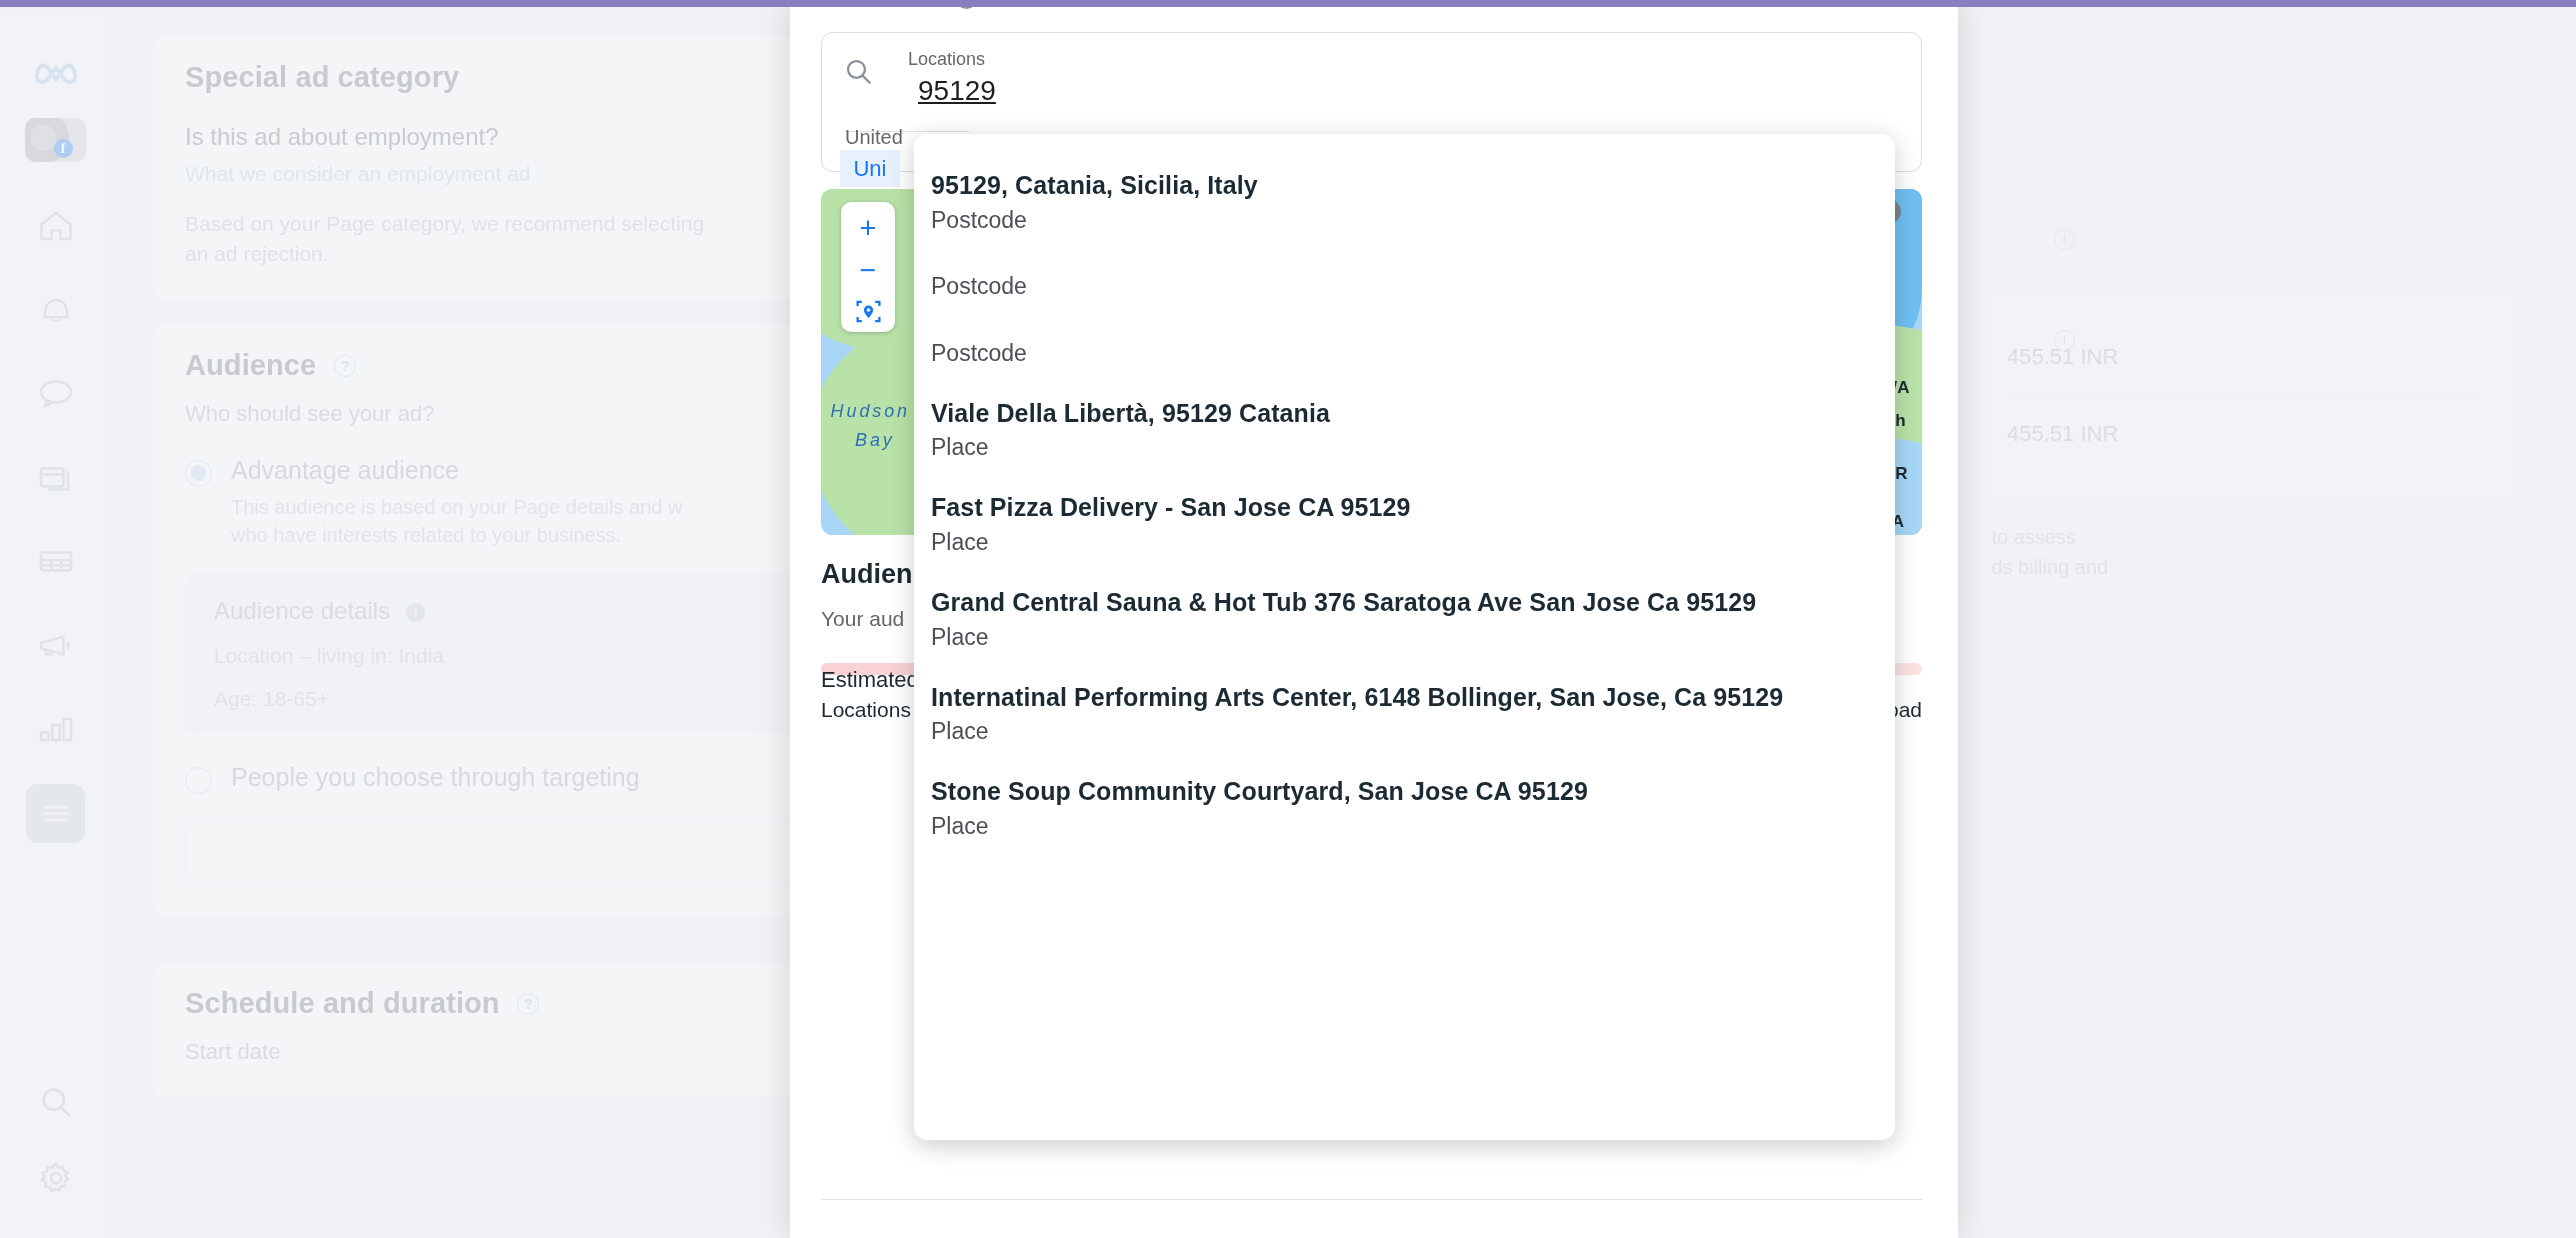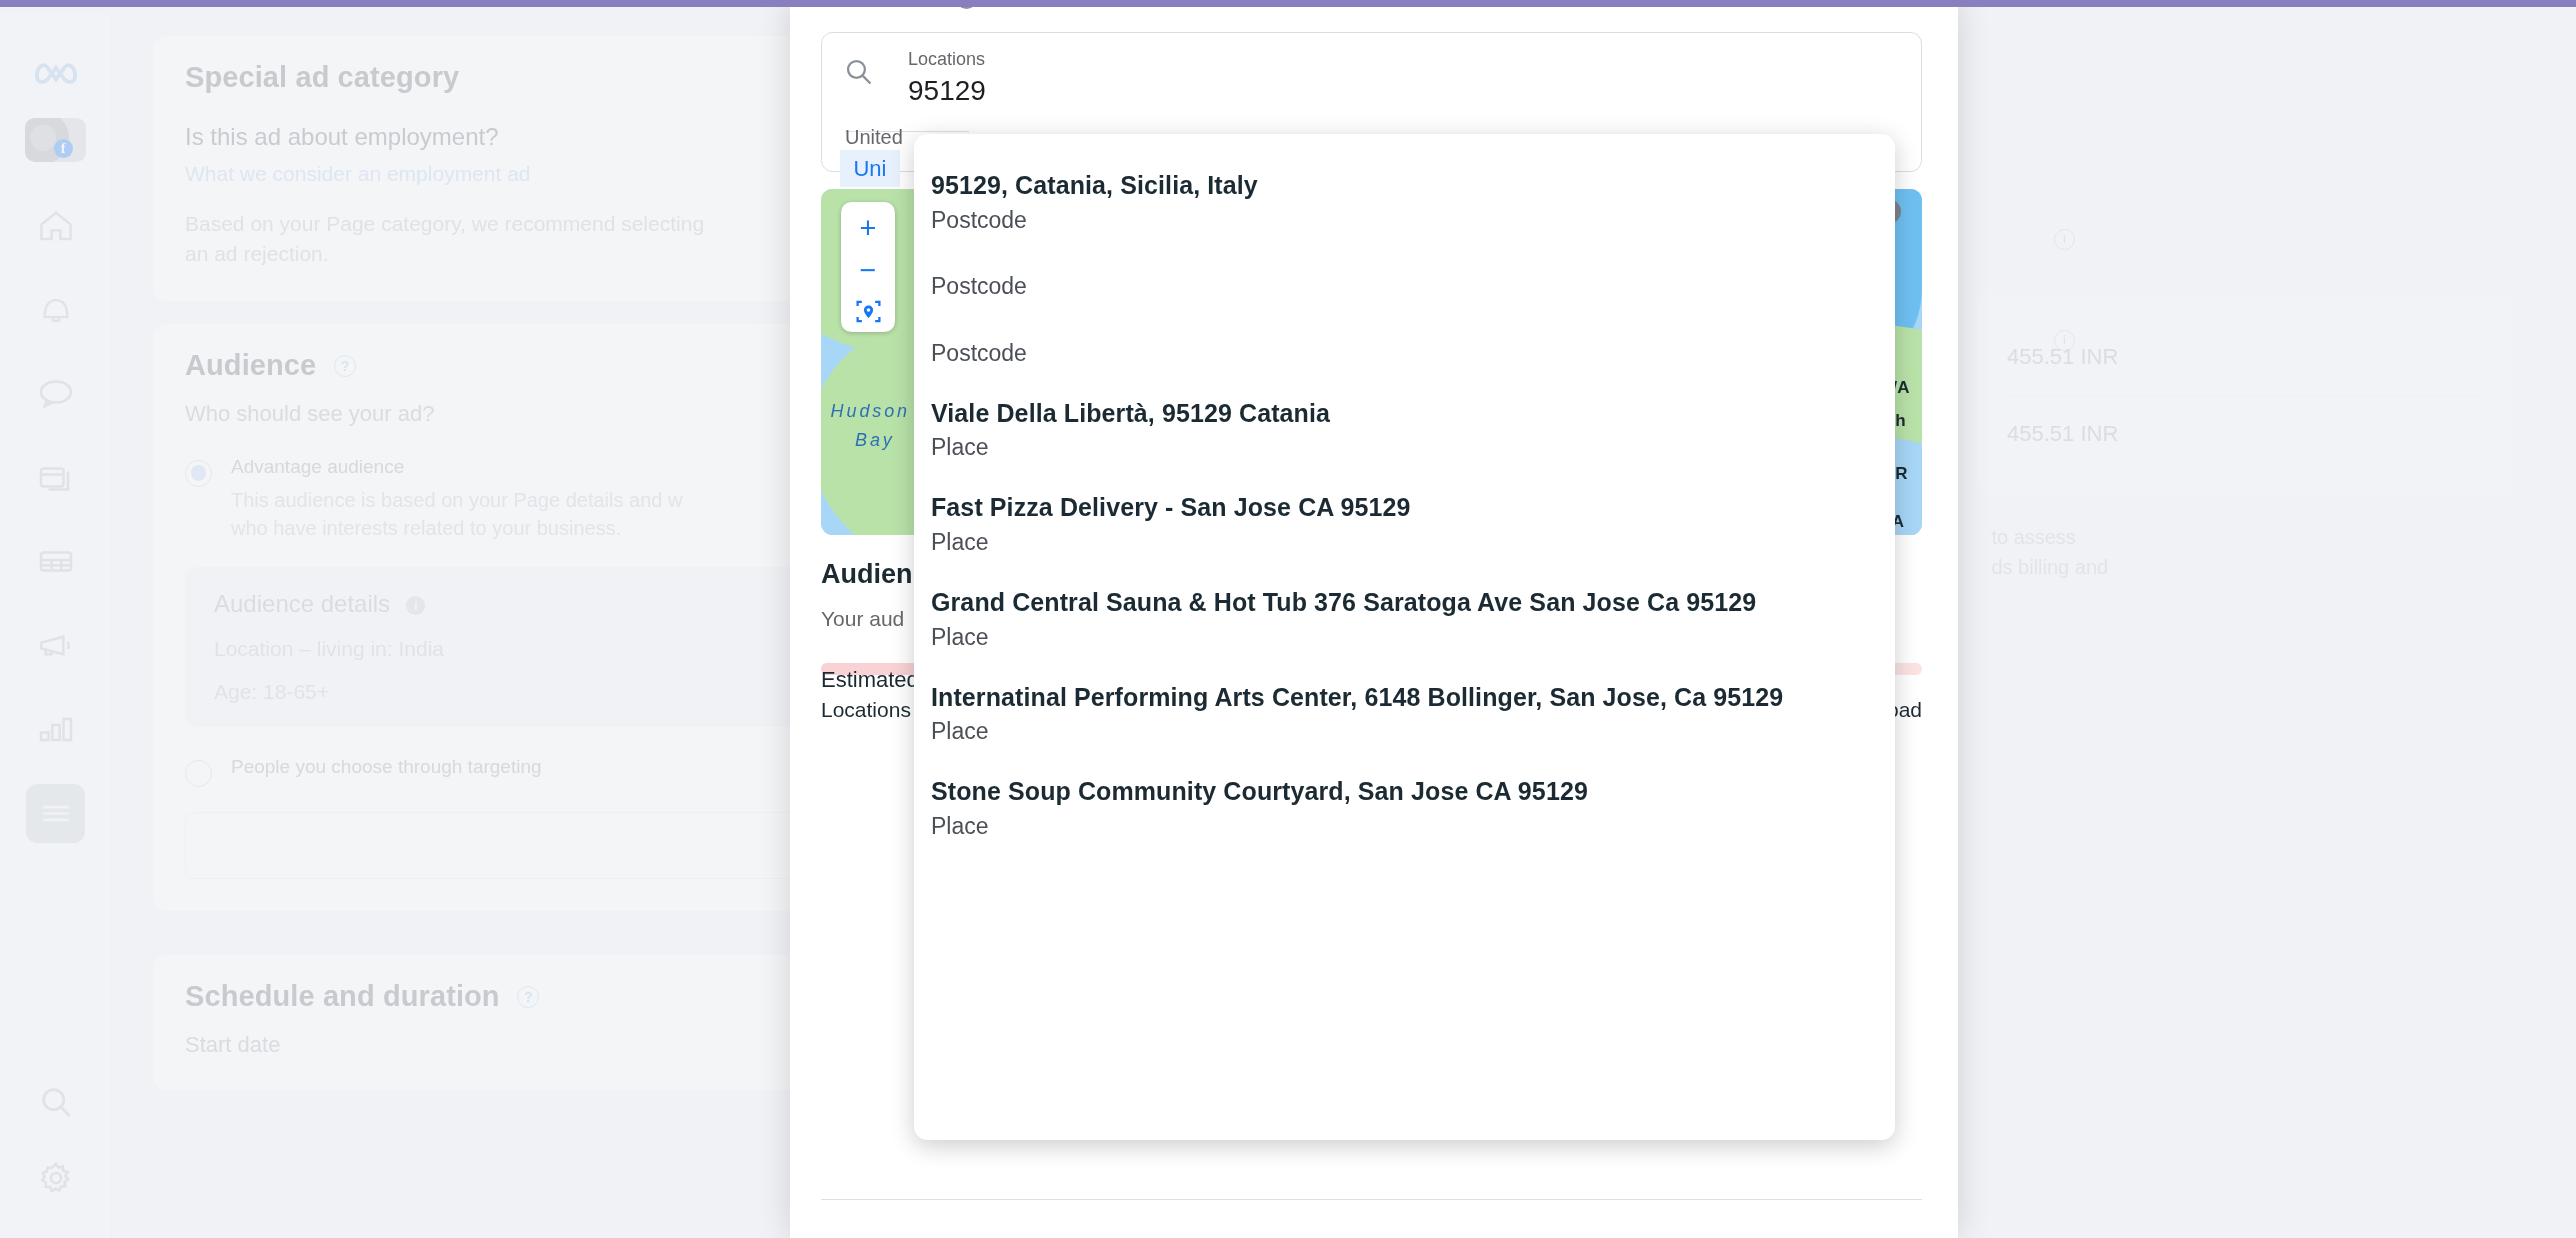--- a/index.html
+++ b/index.html
@@ -94,21 +94,21 @@
   .bg-radio-row { display:flex; gap:19px; margin-top: 29px; }
   .bg-radio {
     width: 27px; height: 27px; border-radius:50%;
     border: 1.9px solid #cfd3d8; flex:0 0 auto; margin-top: 3.8px;
     display:flex; align-items:center; justify-content:center;
   }
   .bg-radio.on { border-color:#bcd6ef; }
   .bg-radio.on::after {
     content:""; width:15.3px; height:15.3px; border-radius:50%; background:#bcd6ef;
   }
-  .bg-radio-label { font-size: 19px; color:#9ba0a7; }
+  .bg-radio-label { font-size: 25px; color:#9ba0a7; }
   .bg-radio-desc { font-size: 20px; color:#c1c6cc; margin-top: 8.6px; line-height:1.4; }
 
   .bg-detail {
     background: #f4f5f7; border-radius: 11.5px;
     padding: 23px 29px; margin-top: 25px;
   }
   .bg-detail-h { font-size: 24px; color:#a8adb3; }
   .bg-detail-h .info {
     display:inline-flex; align-items:center; justify-content:center;
     width:19px;height:19px;border-radius:50%;background:#c8ccd1;color:#f4f5f7;
@@ -168,22 +168,22 @@
   }
   #search-icon-wrap {
     position:absolute; left: 23px; top: 25px;
     color:#8a9099;
   }
   #loc-label {
     position:absolute; left: 86px; top: 16px;
     font-size: 18px; color:#65676b;
   }
   #loc-value {
-    position:absolute; left: 86px; top: 42px;
-    font-size: 28px; color:#1c1e21;
+    position:absolute; left: 96px; top: 42px;
+    font-size: 28px; color:#1c1e21;text-decoration:underline;
   }
   #loc-divider {
     position:absolute; left: 23px; top: 98px;
     width: 124px; height: 1px; background: #dcdfe3;
   }
   #country-label {
     position:absolute; left: 23px; top: 93px;
     font-size: 20px; color:#65676b;
   }
   #country-chip {

